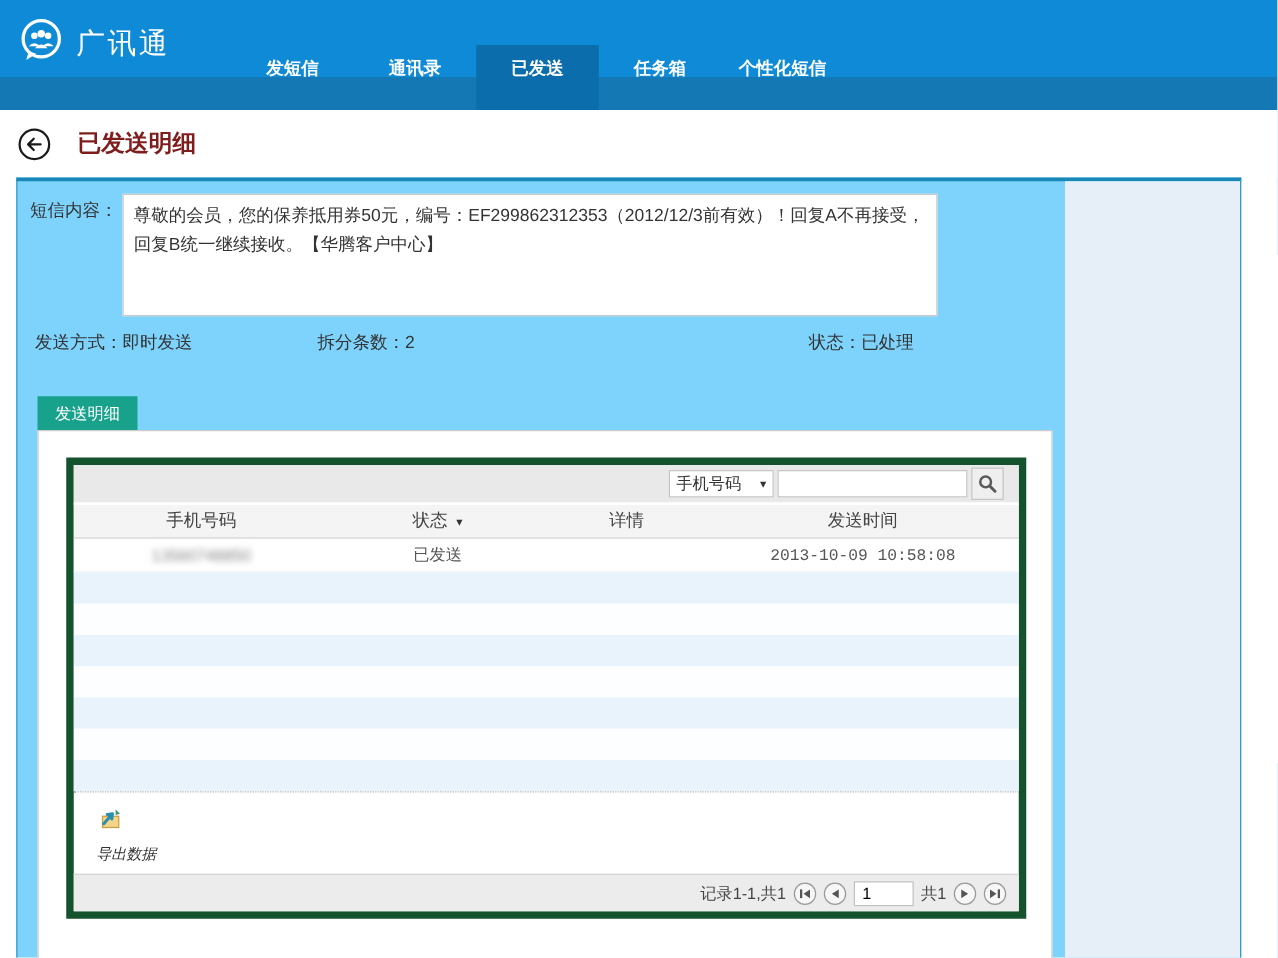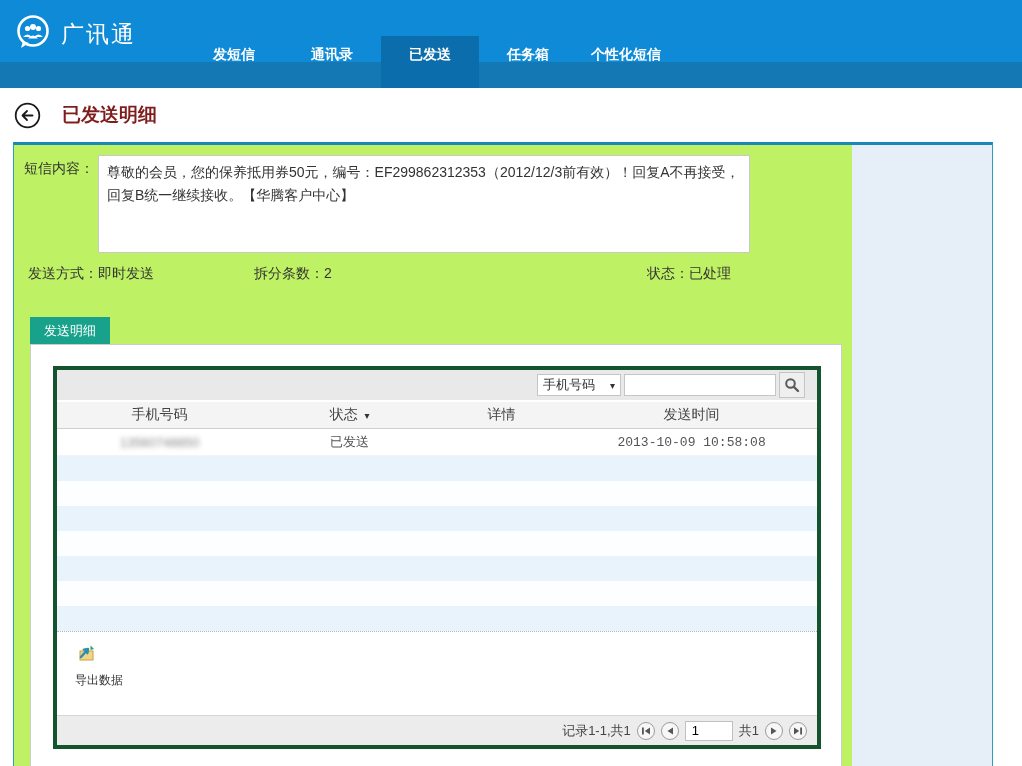--- a/index.html
+++ b/index.html
@@ -16,21 +16,21 @@
     font-size:14px; font-weight:bold; cursor:pointer; }
   .nav-item.active { background:#0b6dac; }
 
   
   .titlebar { height:54px; display:flex; align-items:center; padding-left:14px; background:#fff; }
   .page-title { font-size:19px; font-weight:bold; color:#7f1d1d; margin-left:21px; }
 
   
   .panel { position:absolute; left:13px; top:142px; width:980px; height:624px;
     border-top:3px solid #1987b8; border-left:1px solid #2f9cc3; border-right:1px solid #2f9cc3;
-    background:#bef264;padding-left:28px; }
+    background:#7dd3fc;padding-left:28px; }
   .sidebar { position:absolute; right:0; top:0; width:140px; height:100%; background:#e6eff8; }
 
   .msg-row { position:absolute; left:0; top:10px; width:760px; }
   .msg-label { position:absolute; left:0; top:5px; width:80px; text-align:right; font-size:14px; }
   .msg-box { position:absolute; left:84px; top:0; width:652px; height:98px;
     border:1px solid #c9c9c9; background:#fff; padding:5px 8px; font-size:14px;
     line-height:1.65; color:#333; overflow:hidden; }
 
   .meta-row { position:absolute; left:0; width:820px; height:18px; font-size:14px; }
   .meta-cell { position:absolute; top:0; white-space:nowrap; }
@@ -38,21 +38,21 @@
   .c1 { left:0; }   .c1 .meta-label { width:84px; }
   .c2 { left:160px; } .c2 .meta-label { width:150px; }
   .c3 { left:560px; } .c3 .meta-label { width:115px; }
 
   .detail-tab { position:absolute; left:16px; top:172px; width:80px; height:27px;
     background:#18a28b; color:#fff; font-size:13px; text-align:center; line-height:27px;
     cursor:pointer; }
   .detail-box { position:absolute; left:16px; top:199px; width:812px; height:425px;
     border:1px solid #cccccc; border-bottom:0; background:#fff; }
 
-  .table-wrap { margin:21px 20px 0 22px; border:4px solid #14532d; background:#fff; }
+  .table-wrap { margin:21px 20px 0 22px; border:6px solid #14532d; background:#fff; }
 
   .search-bar { height:30px; background:#e9e9e9; display:flex; align-items:center;
     justify-content:flex-end; padding-right:12px; gap:3px; }
   .field-select { width:84px; height:22px; background:#fff; border:1px solid #c5c5c5;
     font-size:13px; display:flex; align-items:center; padding:0 5px; cursor:pointer; }
   .field-select .caret { margin-left:auto; font-size:10px; color:#333; }
   .search-input { width:152px; height:22px; border:1px solid #c5c5c5; font-size:13px; padding:0 5px; }
   .search-btn { width:26px; height:26px; border:1px solid #c5c5c5; background:#efefef;
     display:flex; align-items:center; justify-content:center; cursor:pointer; }
 
@@ -63,21 +63,21 @@
   .sort-caret { font-size:10px; color:#333; margin-left:3px; }
 
   .trow { display:flex; height:27px; align-items:center; font-size:13px; color:#555;
     border-bottom:1px solid #eef5fb; background:#fff; }
   .blurred { filter:blur(2.5px); color:#888; user-select:none; }
 
   .stripe { height:25px; }
   .stripe:nth-child(odd) { background:#e9f3fc; }
   .stripe:nth-child(even) { background:#fdfeff; }
 
-  .export-row { border-top:1px dotted #b5b5b5; height:84px; padding:9px 0 0 18px; }
+  .export-row { border-top:1px dotted #b5b5b5; height:66px; padding:9px 0 0 18px;font-style:italic; }
   .export-btn { display:inline-block; cursor:pointer; text-align:left; }
   .export-label { display:block; font-size:12px; color:#333; margin-top:5px; }
 
   .pager { height:30px; background:#ececec; border-top:1px solid #d5d5d5;
     display:flex; align-items:center; justify-content:flex-end; gap:6px;
     padding-right:10px; font-size:13px; color:#444; }
   .pg-btn { width:18px; height:18px; border-radius:50%; border:1px solid #9c9c9c;
     background:#f7f7f7; display:flex; align-items:center; justify-content:center; cursor:pointer; }
   .page-input { width:48px; height:20px; border:1px solid #c0c0c0; font-size:13px;
     padding-left:6px; background:#fff; }

